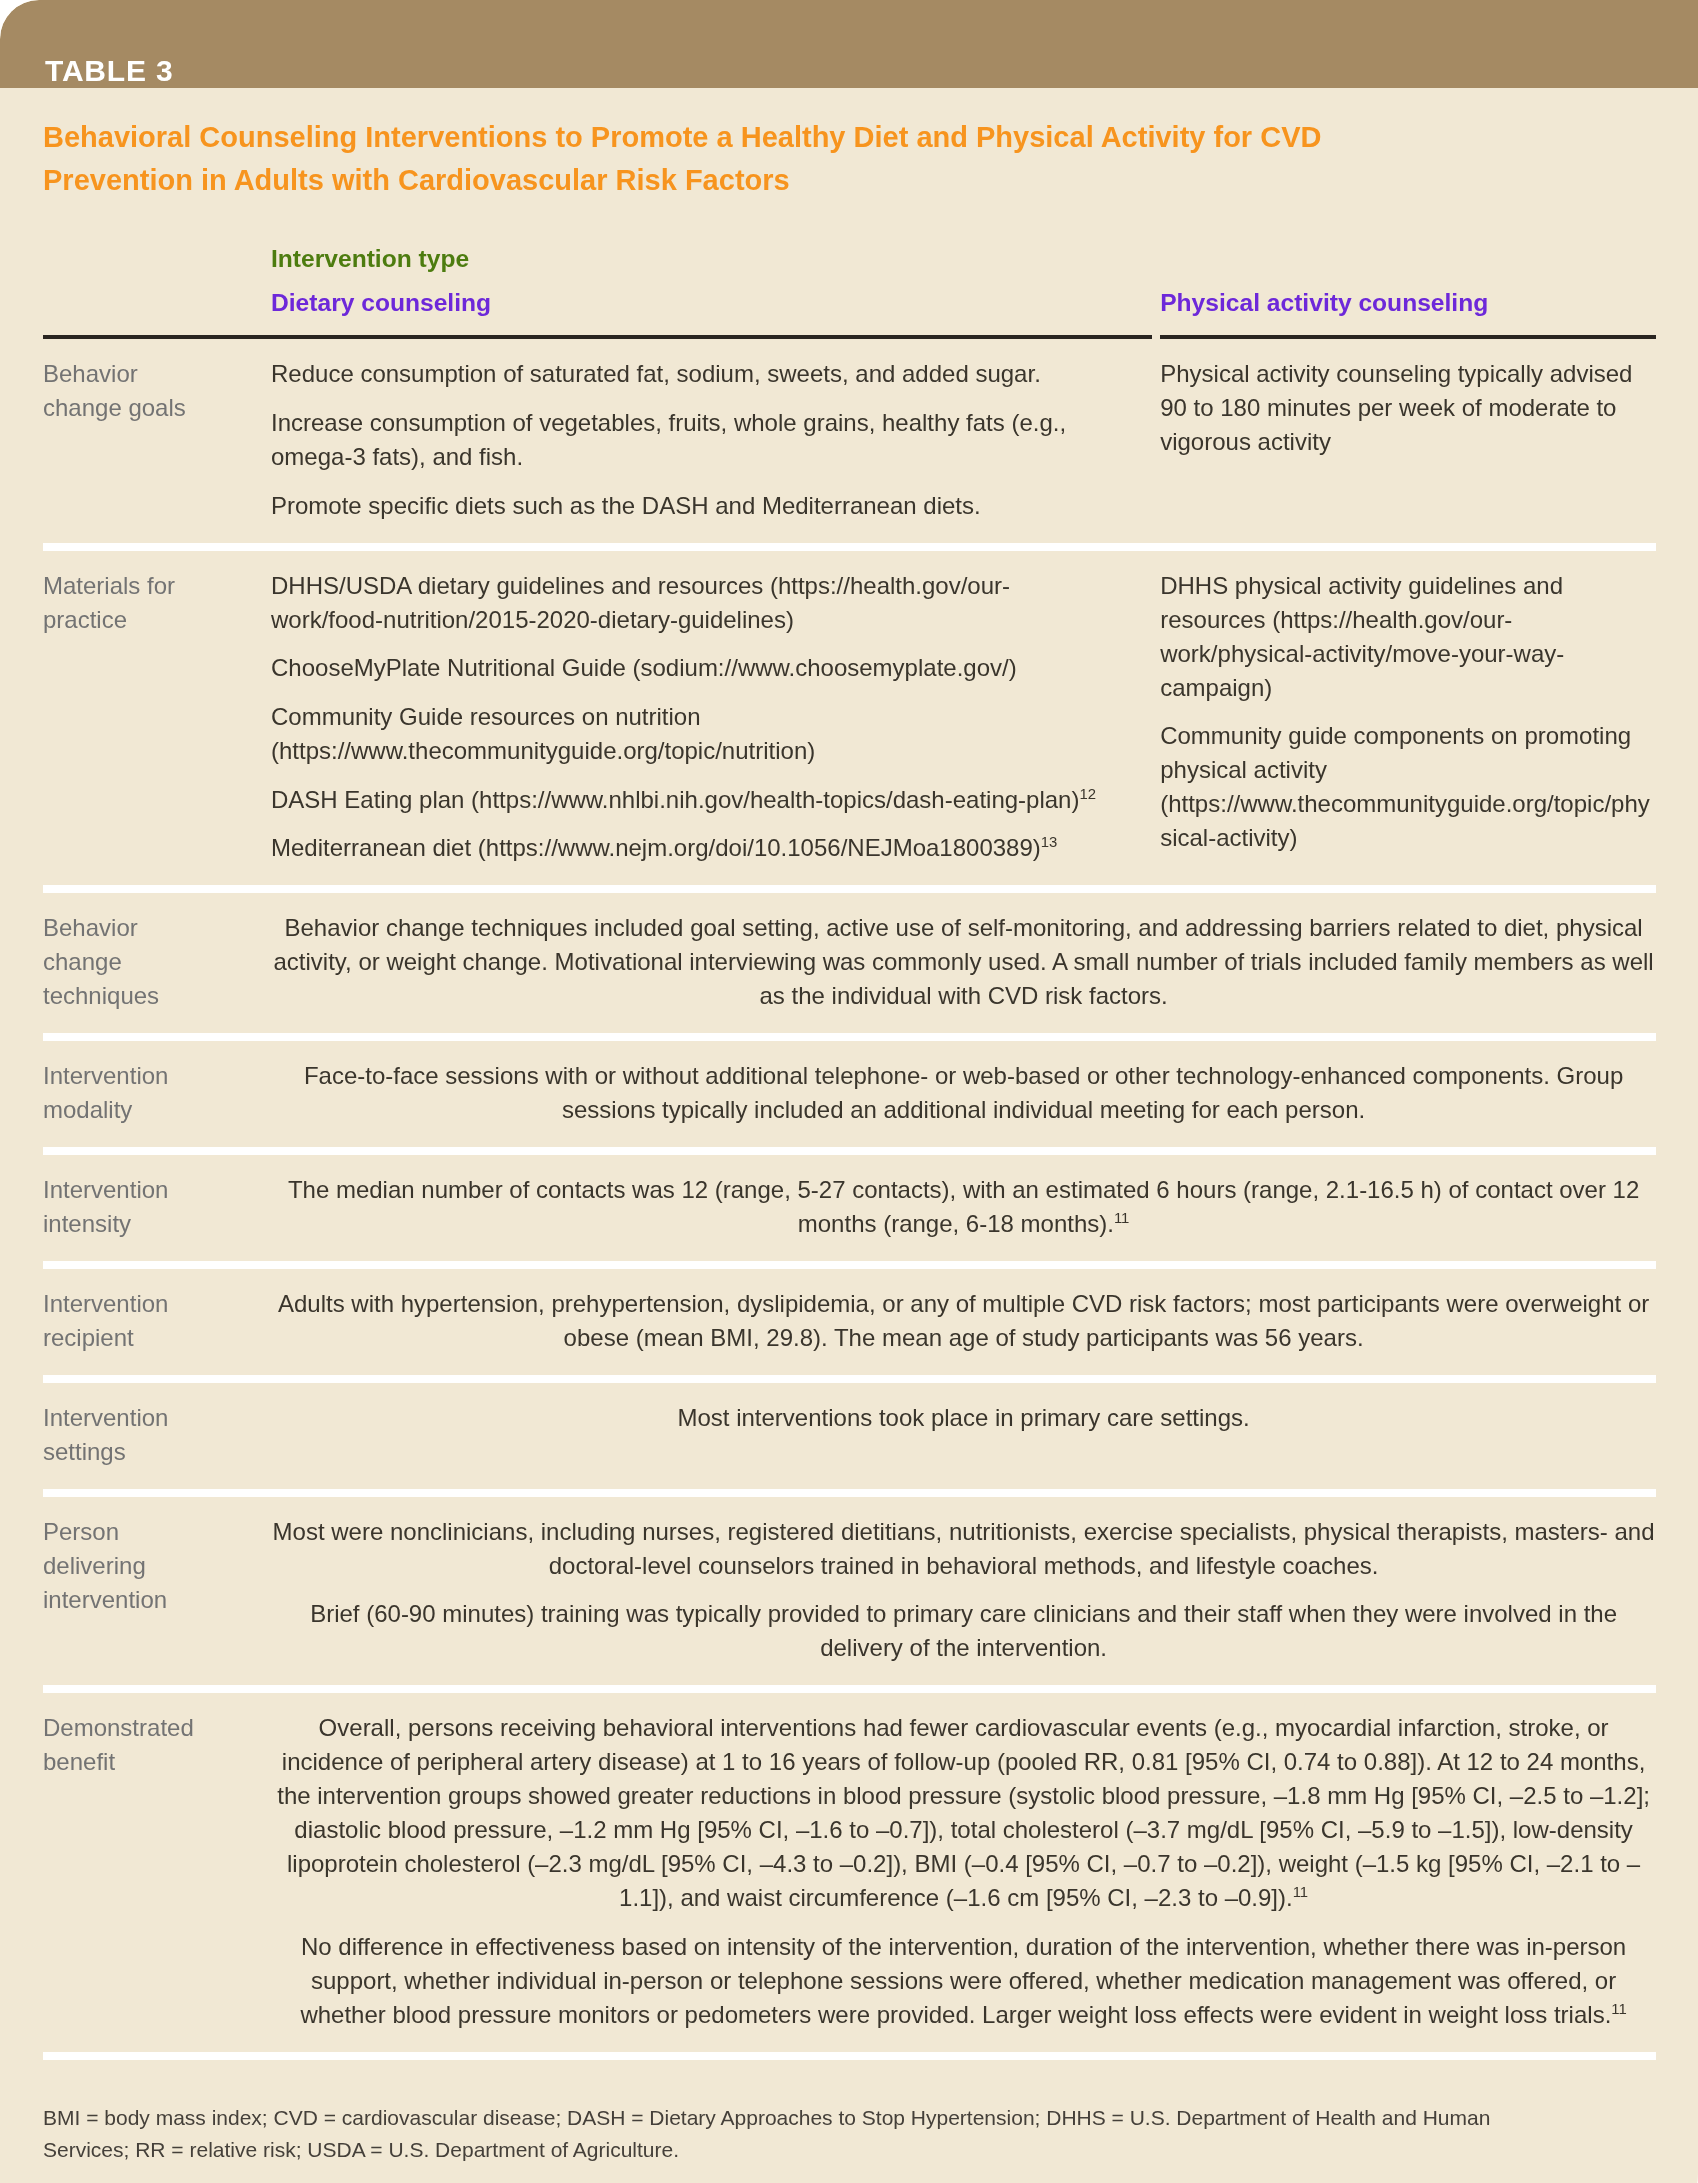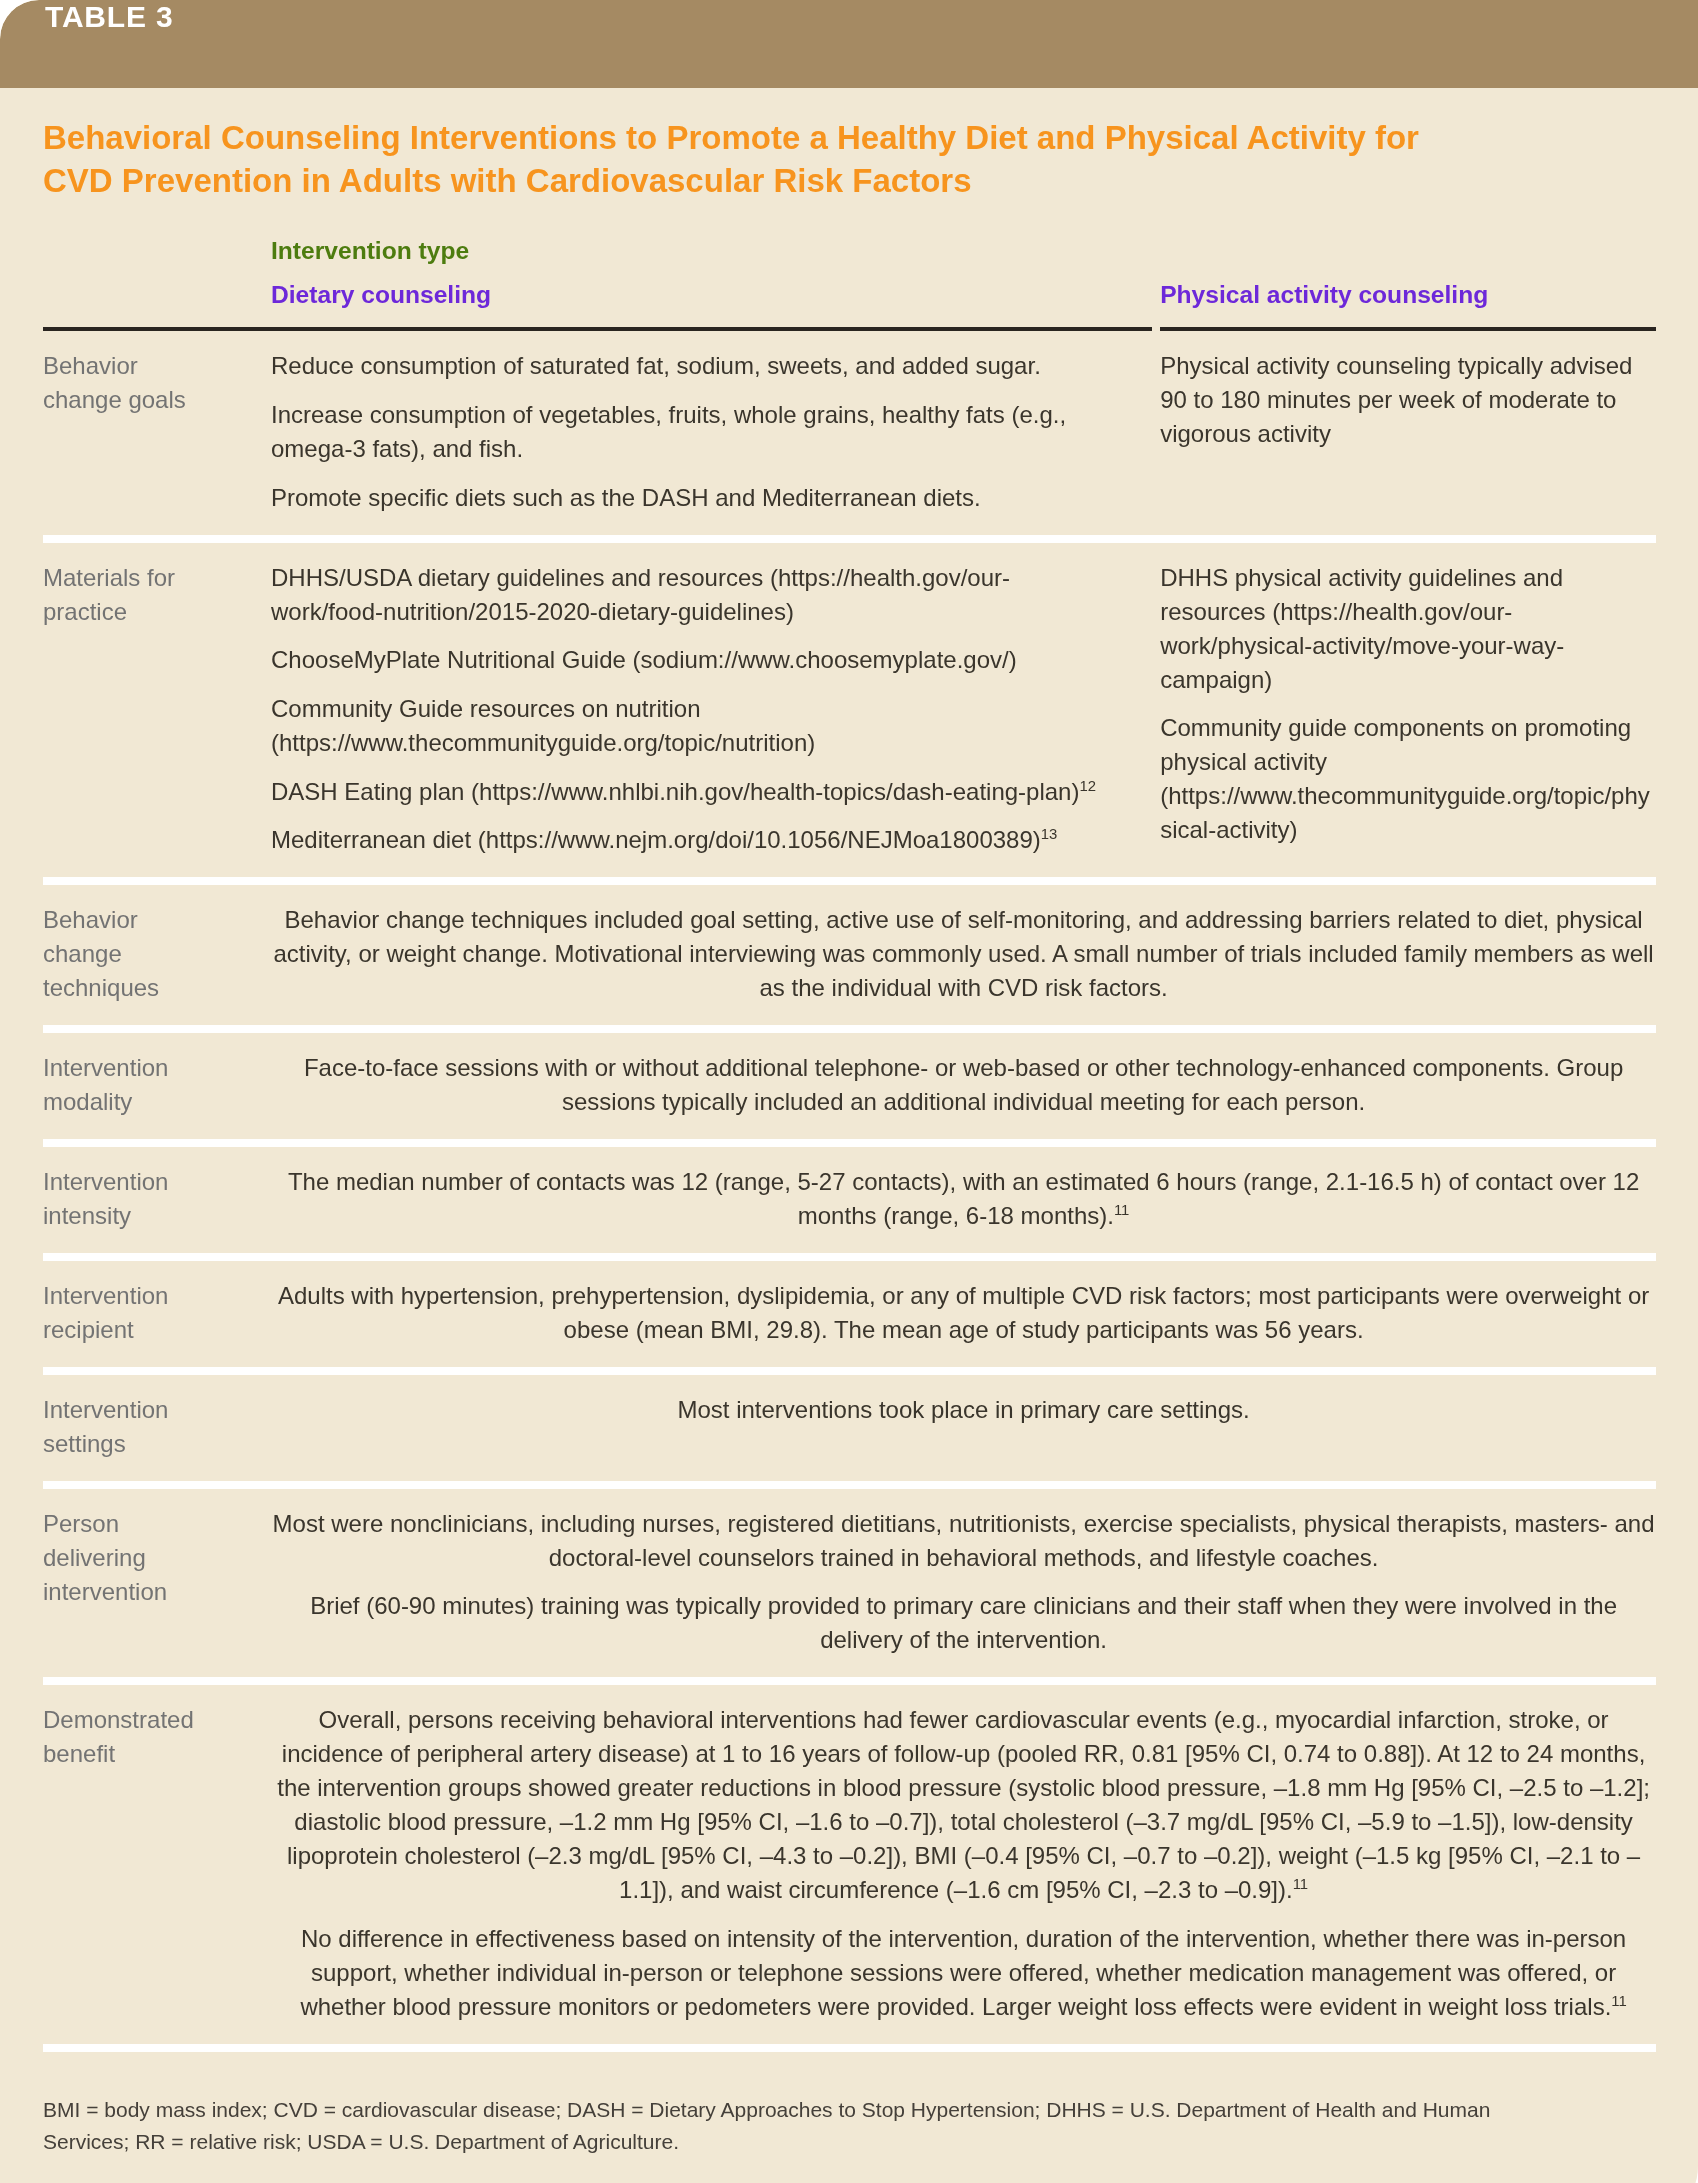--- a/index.html
+++ b/index.html
@@ -12,39 +12,39 @@
     width: 1698px;
     background: #f1e8d4;
     border-radius: 39px 0 59px 0;
     overflow: hidden;
   }
   .bar {
     background: #a58a63;
     height: 88px;
     border-radius: 39px 0 0 0;
     display: flex;
-    align-items: flex-start;
+    align-items: flex-end;
     padding-left: 45px;
     box-sizing: border-box;
   }
   .bar .bar-label {
     color: #ffffff;
     font-size: 30px;
     font-weight: bold;
     letter-spacing: 0.8px;
   }
   .content {
     padding: 0 43px 46px 43px;
   }
   h1.title {
     color: #f7941e;
-    font-size: 33px;
+    font-size: 29px;
     line-height: 43px;
     font-weight: bold;
-    margin: 28px 0 4px 0;
+    margin: 28px 0 12px 0;
     max-width: 1425px;
   }
   .grid {
     display: grid;
     grid-template-columns: 228px 881px 8.2px 496px;
   }
   .group-header {
     grid-column: 2 / 5;
     font-size: 24.6px;
     font-weight: bold;

